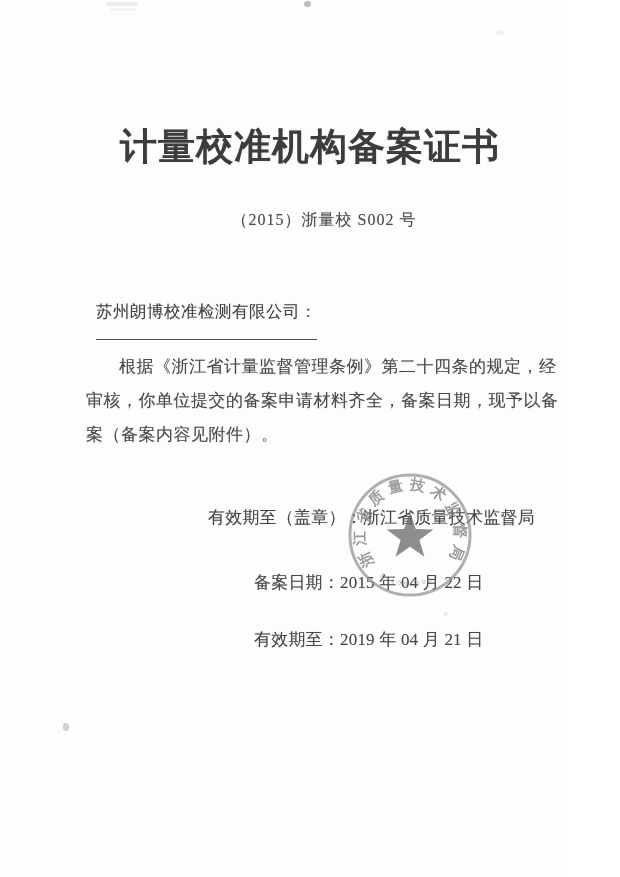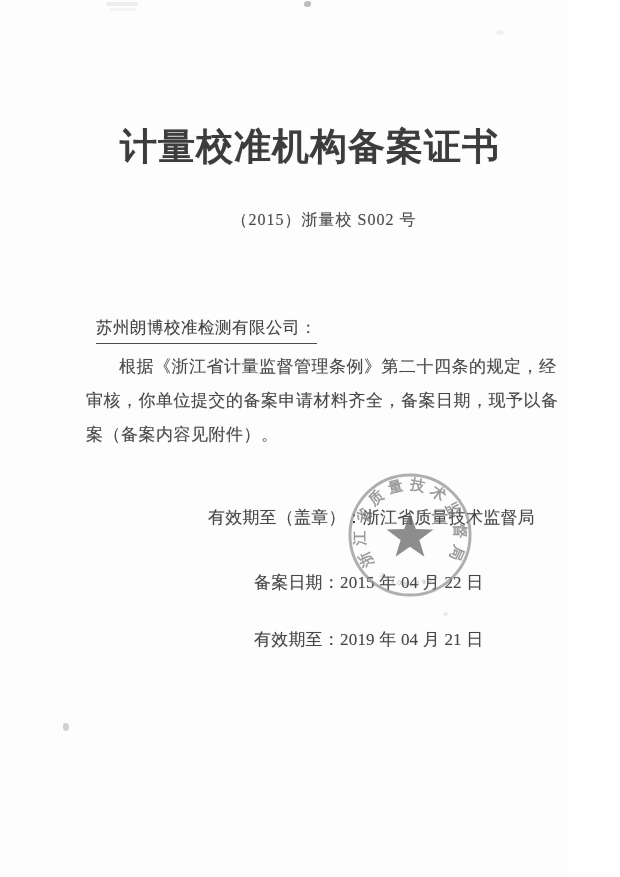--- a/index.html
+++ b/index.html
@@ -36,22 +36,21 @@
     color: #4a4a4a;
     padding-left: 28px;
     box-sizing: border-box;
   }
   .addressee {
     top: 301px; left: 96px;
     font-size: 16.5px;
     letter-spacing: 0.5px;
     color: #424242;
     border-bottom: 1.2px solid #4d4d4d;
-    padding-bottom: 4px;
-    margin-top: 16px;
+    padding-bottom: 16px;
   }
   .body-paragraph {
     top: 350px; left: 86px;
     font-size: 17px;
     line-height: 34px;
     letter-spacing: 0.5px;
     color: #484848;
   }
   .body-line { white-space: nowrap; }
   .body-line.indent { text-indent: 33px; }

